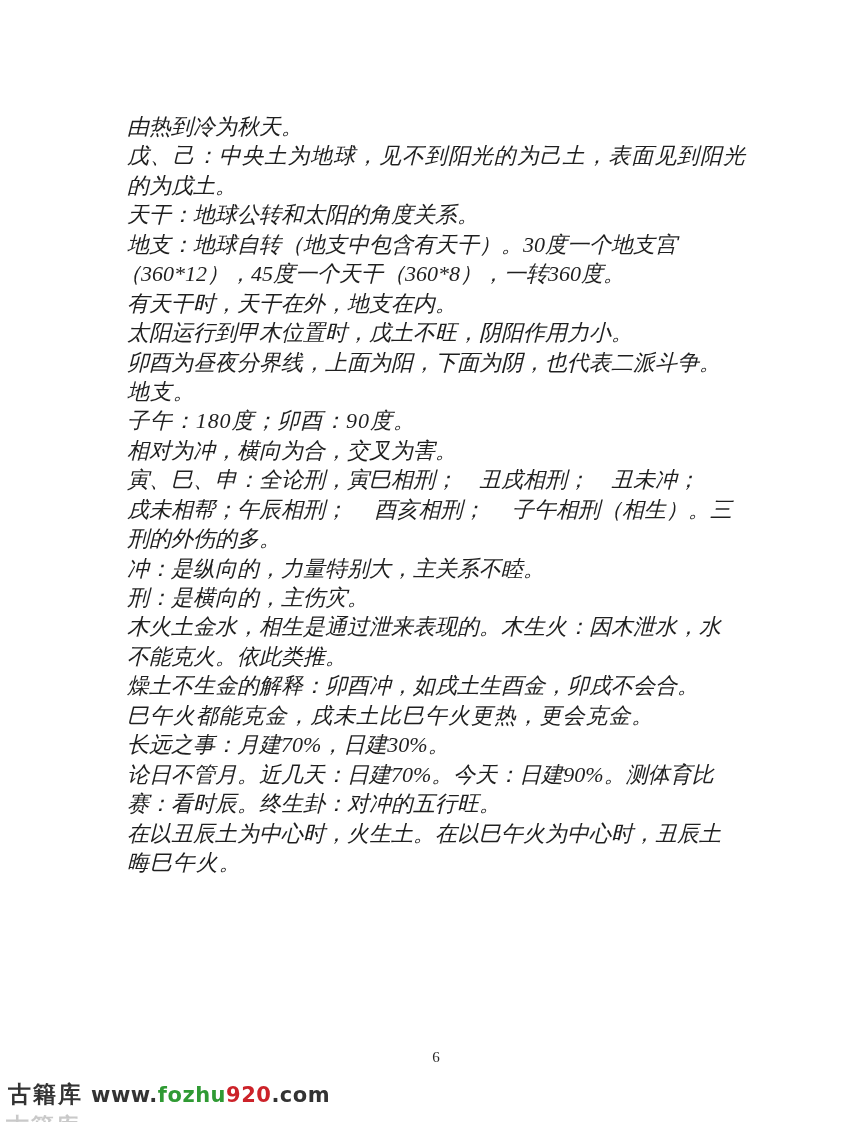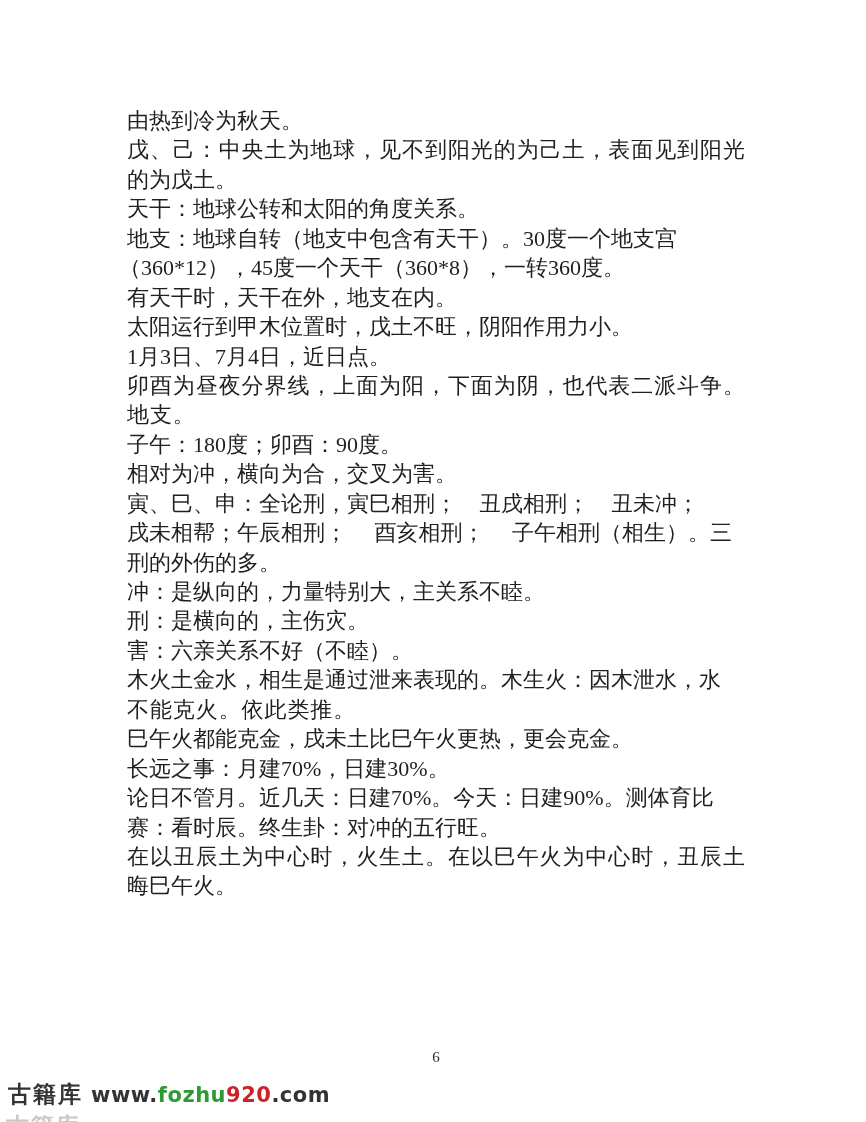--- a/index.html
+++ b/index.html
@@ -10,21 +10,21 @@
     overflow:hidden;
     font-family:"Liberation Serif","DejaVu Serif",serif;
   }
   .page{
     position:absolute;inset:0;
     background:#ffffff;
     color:var(--text,#1f1f1f);
   }
   .textblock{
     position:absolute;
-    left:127px;top:106px;width:660px;
+    left:127px;top:112px;width:660px;font-style:italic;
   }
   .line{
     font-size:22px;
     line-height:29.45px;
     height:29.45px;
     white-space:pre;
     letter-spacing:0;
     color:var(--text,#1f1f1f);
   }
   
@@ -95,33 +95,32 @@
 
   <div class="textblock">
       <div class="line">由热到冷为秋天。</div>
       <div class="line">戊、己：中央土为地球，见不到阳光的为己土，表面见到阳光</div>
       <div class="line">的为戊土。</div>
       <div class="line">天干：地球公转和太阳的角度关系。</div>
       <div class="line">地支：地球自转（地支中包含有天干）。30度一个地支宫</div>
       <div class="line">（360*12），45度一个天干（360*8），一转360度。</div>
       <div class="line">有天干时，天干在外，地支在内。</div>
       <div class="line">太阳运行到甲木位置时，戊土不旺，阴阳作用力小。</div>
-      <div class="line">1月3日、7月4日，近日点。</div>
       <div class="line">卯酉为昼夜分界线，上面为阳，下面为阴，也代表二派斗争。</div>
       <div class="line">地支。</div>
       <div class="line">子午：180度；卯酉：90度。</div>
       <div class="line">相对为冲，横向为合，交叉为害。</div>
       <div class="line">寅、巳、申：全论刑，寅巳相刑；　丑戌相刑；　丑未冲；</div>
       <div class="line">戌未相帮；午辰相刑；　 酉亥相刑；　 子午相刑（相生）。三</div>
       <div class="line">刑的外伤的多。</div>
       <div class="line">冲：是纵向的，力量特别大，主关系不睦。</div>
       <div class="line">刑：是横向的，主伤灾。</div>
-      <div class="line">害：六亲关系不好（不睦）。</div>
       <div class="line">木火土金水，相生是通过泄来表现的。木生火：因木泄水，水</div>
       <div class="line">不能克火。依此类推。</div>
+      <div class="line">燥土不生金的解释：卯酉冲，如戌土生酉金，卯戌不会合。</div>
       <div class="line">巳午火都能克金，戌未土比巳午火更热，更会克金。</div>
       <div class="line">长远之事：月建70%，日建30%。</div>
       <div class="line">论日不管月。近几天：日建70%。今天：日建90%。测体育比</div>
       <div class="line">赛：看时辰。终生卦：对冲的五行旺。</div>
       <div class="line">在以丑辰土为中心时，火生土。在以巳午火为中心时，丑辰土</div>
       <div class="line">晦巳午火。</div>
     </div>
 
   <div class="page-number">6</div>
 

